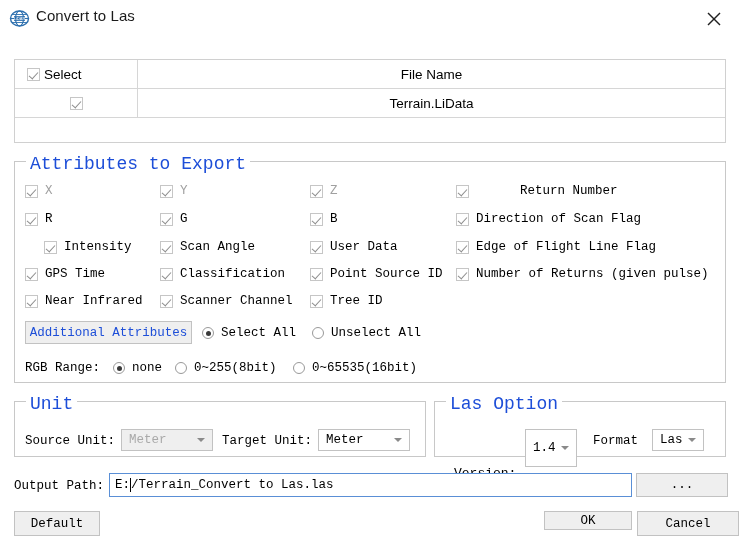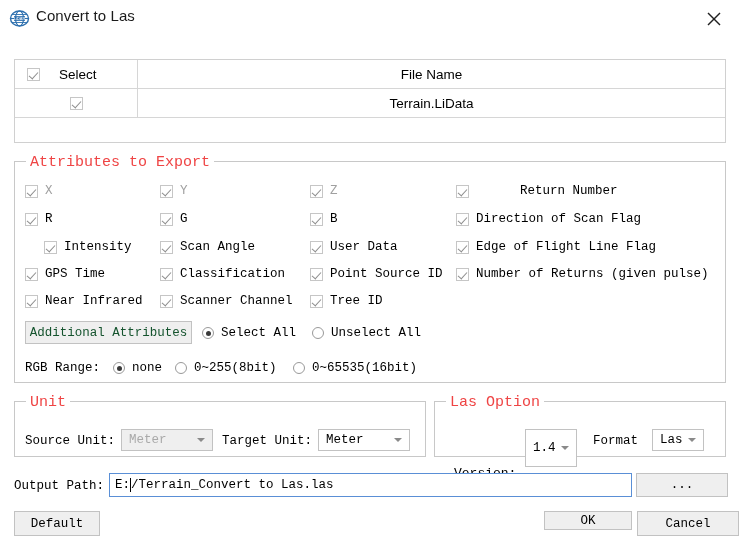--- a/index.html
+++ b/index.html
@@ -71,21 +71,21 @@
   .ft-c1.hdr-c1 { justify-content: flex-start; padding-left: 12px; }
   .ft-c2 {
     flex: 1;
     display: flex;
     align-items: center;
     justify-content: center;
     font-size: 13.5px;
     box-sizing: border-box;
   }
   .ft-empty { height: 24px; }
-  .ft-hdr-label { font-size: 13.5px; margin-left: 19px; }
+  .ft-hdr-label { font-size: 13.5px; margin-left: 4px; }
 
   
   .cb {
     width: 13px; height: 13px;
     border: 1px solid #c6c6c6;
     background: #fff;
     box-sizing: border-box;
     position: relative;
     flex: 0 0 auto;
     display: inline-block;
@@ -105,23 +105,23 @@
   .group {
     position: absolute;
     border: 1px solid #c8c8c8;
     box-sizing: border-box;
   }
   .group > .legend {
     position: absolute;
     top: -8px; left: 11px;
     background: #fff;
     padding: 0 4px;
-    font-size: 15px;
-    font-family: "Liberation Mono", monospace;
-    color: #ef4444;
+    font-size: 18px;
+    font-family: "Liberation Mono", monospace;
+    color: #1d4ed8;
     white-space: nowrap;
   }
 
   #grp-attrs { left: 14px; top: 161px; width: 712px; height: 222px; }
   #grp-unit  { left: 14px; top: 401px; width: 412px; height: 56px; }
   #grp-las   { left: 434px; top: 401px; width: 292px; height: 56px; padding-left: 16px; }
 
   
   .attr {
     position: absolute;
@@ -169,21 +169,21 @@
     background: #efefef;
     box-sizing: border-box;
     display: flex;
     align-items: center;
     justify-content: center;
     font-size: 12.5px;
     font-family: "Liberation Mono", monospace;
     color: #000;
     cursor: pointer;
   }
-  .btn.disabled { color: #14532d; cursor: default; }
+  .btn.disabled { color: #1d4ed8; cursor: default; }
 
   #btn-additional {
     position: absolute;
     left: 25px; top: 321px;
     width: 167px; height: 23px;
   }
 
   
   .combo {
     border: 1px solid #c2c2c2;

